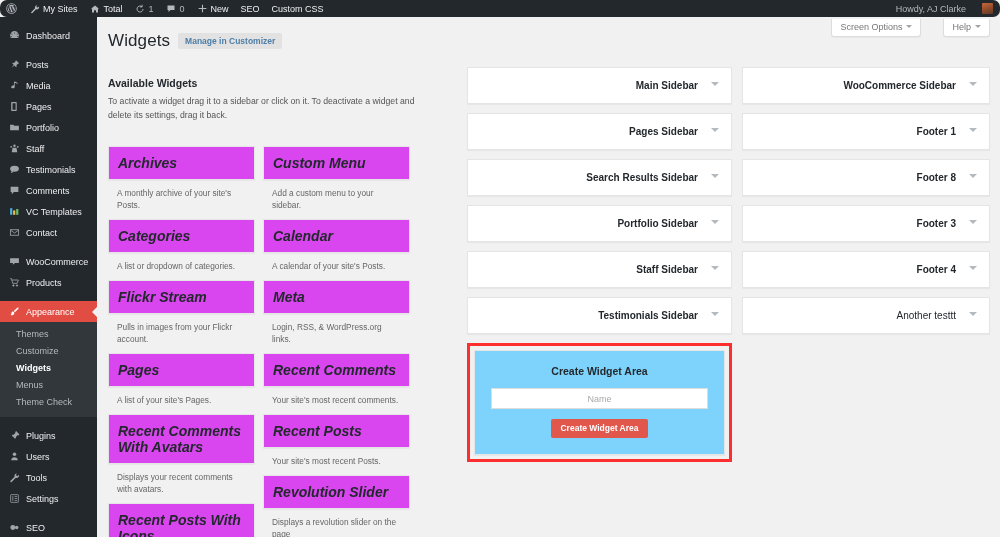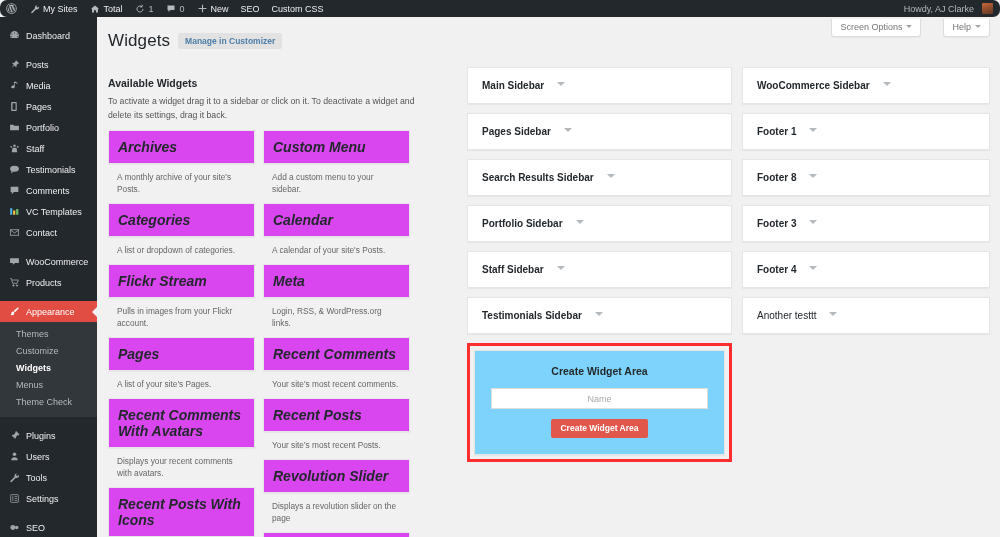--- a/index.html
+++ b/index.html
@@ -17,21 +17,21 @@
     display: flex; align-items: center; z-index: 50; border-radius: 7px;
   }
   .ab-item {
     display: flex; align-items: center; gap: 3px;
     height: 17px; padding: 0 6px; color: #eee; white-space: nowrap;
   }
   .ab-item .ab-ico { display:inline-flex; align-items:center; justify-content:center;
     width: 11px; height: 11px; color: #b4b9be; }
   .ab-item .ab-ico svg { display:block; }
   .ab-count { color: #b4b9be; }
-  #adminbar .ab-right { margin-left: auto; display: flex; align-items: center; gap: 8px; padding-right: 7px; }
+  #adminbar .ab-right { margin-left: auto; display: flex; align-items: center; gap: 16px; padding-right: 7px; }
   .ab-avatar {
     width: 11px; height: 11px; border-radius: 1px;
     background: linear-gradient(160deg,#c8683c 0%,#8d4a2a 55%,#5d3a28 100%);
     display: inline-block;
   }
 
   
   #adminmenu {
     position: absolute; top: 17px; left: 0; width: 97px; height: 520px;
     background: #23282d; font-size: 9px; overflow: hidden; z-index: 40;
@@ -82,42 +82,42 @@
   .btn-customizer {
     background: #e2e2e2; color: #4d7ea8; font-size: 8.5px; font-weight: bold;
     padding: 4px 7px; border-radius: 2px; line-height: 1;
   }
 
   
   .cols { position: absolute; top: 50px; left: 0; width: 903px; height: 470px; }
 
   .col-left { position: absolute; left: 11px; top: 10px; width: 345px; }
   .col-left h2.sec-title { font-size: 10.5px; color: #23282d; margin-bottom: 5px; }
-  .sec-desc { font-size: 8.7px; color: #555; line-height: 14px; margin-bottom: 8px; width: 332px; }
+  .sec-desc { font-size: 8.7px; color: #555; line-height: 14px; margin-bottom: 24px; width: 332px; }
 
   .widget-grid { display: flex; gap: 8px; }
   .wcol { width: 147px; }
   .widget-box { margin-bottom: 8px; }
   .widget-top {
     background: #d946ef; border: 1px solid #e5e5e5; padding: 8px 9px;
     font-size: 14px; font-weight: bold; color: #23282d;
     box-shadow: 0 1px 1px rgba(0,0,0,.04);
     font-style: italic;
   }
   .widget-desc { font-size: 8.3px; color: #666; padding: 7px 9px 0 9px; line-height: 12px; }
 
   .col-mid { position: absolute; left: 370px; top: 0; width: 265px; }
   .col-right { position: absolute; left: 645px; top: 0; width: 248px; }
 
   .sb-panel {
     background: #fff; border: 1px solid #e5e5e5; margin-bottom: 9px;
     box-shadow: 0 1px 1px rgba(0,0,0,.04); position: relative;
   }
   .sb-head {
-    display: flex; align-items: center; justify-content: flex-start;
+    display: flex; align-items: center; justify-content: flex-end;
     padding: 12px 12px 12px 14px;
     gap: 13px;
   }
   .sb-name { font-size: 10px; font-weight: bold; color: #23282d; }
   .sb-name.thin { font-weight: normal; }
   .sb-toggle { width: 0; height: 0; border: 4px solid transparent; border-top-color: #b4b9be; }
 
   
   .cwa-highlight {
     border: 3px solid #fc2e2e; padding: 4px; margin-top: 2px;

